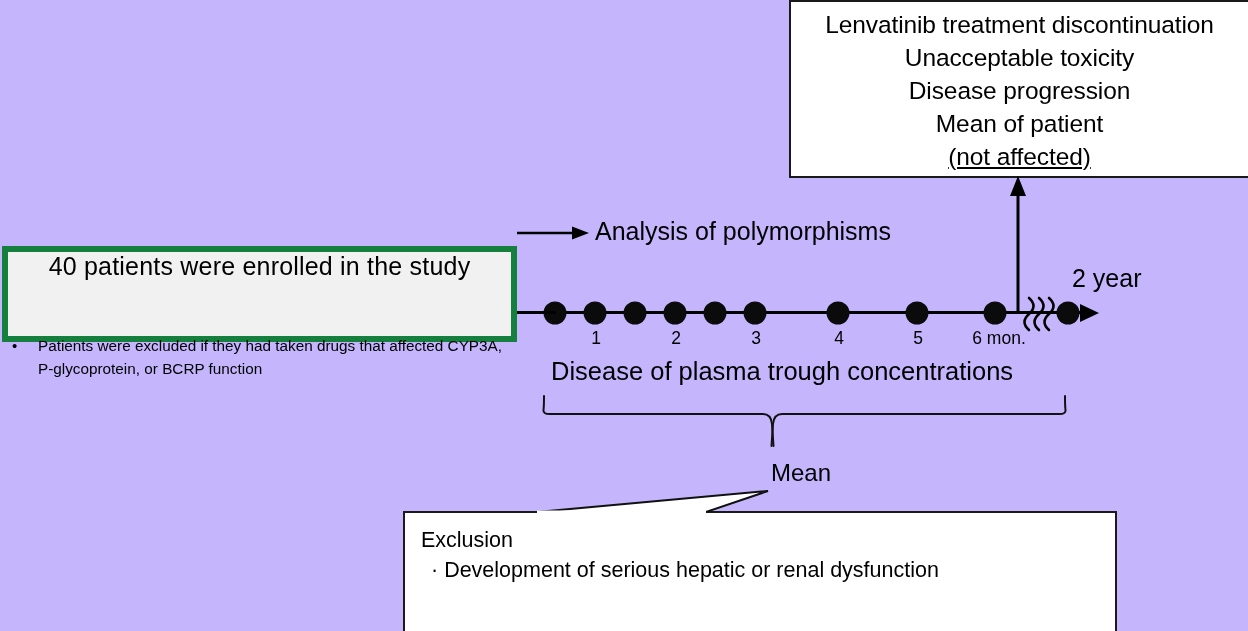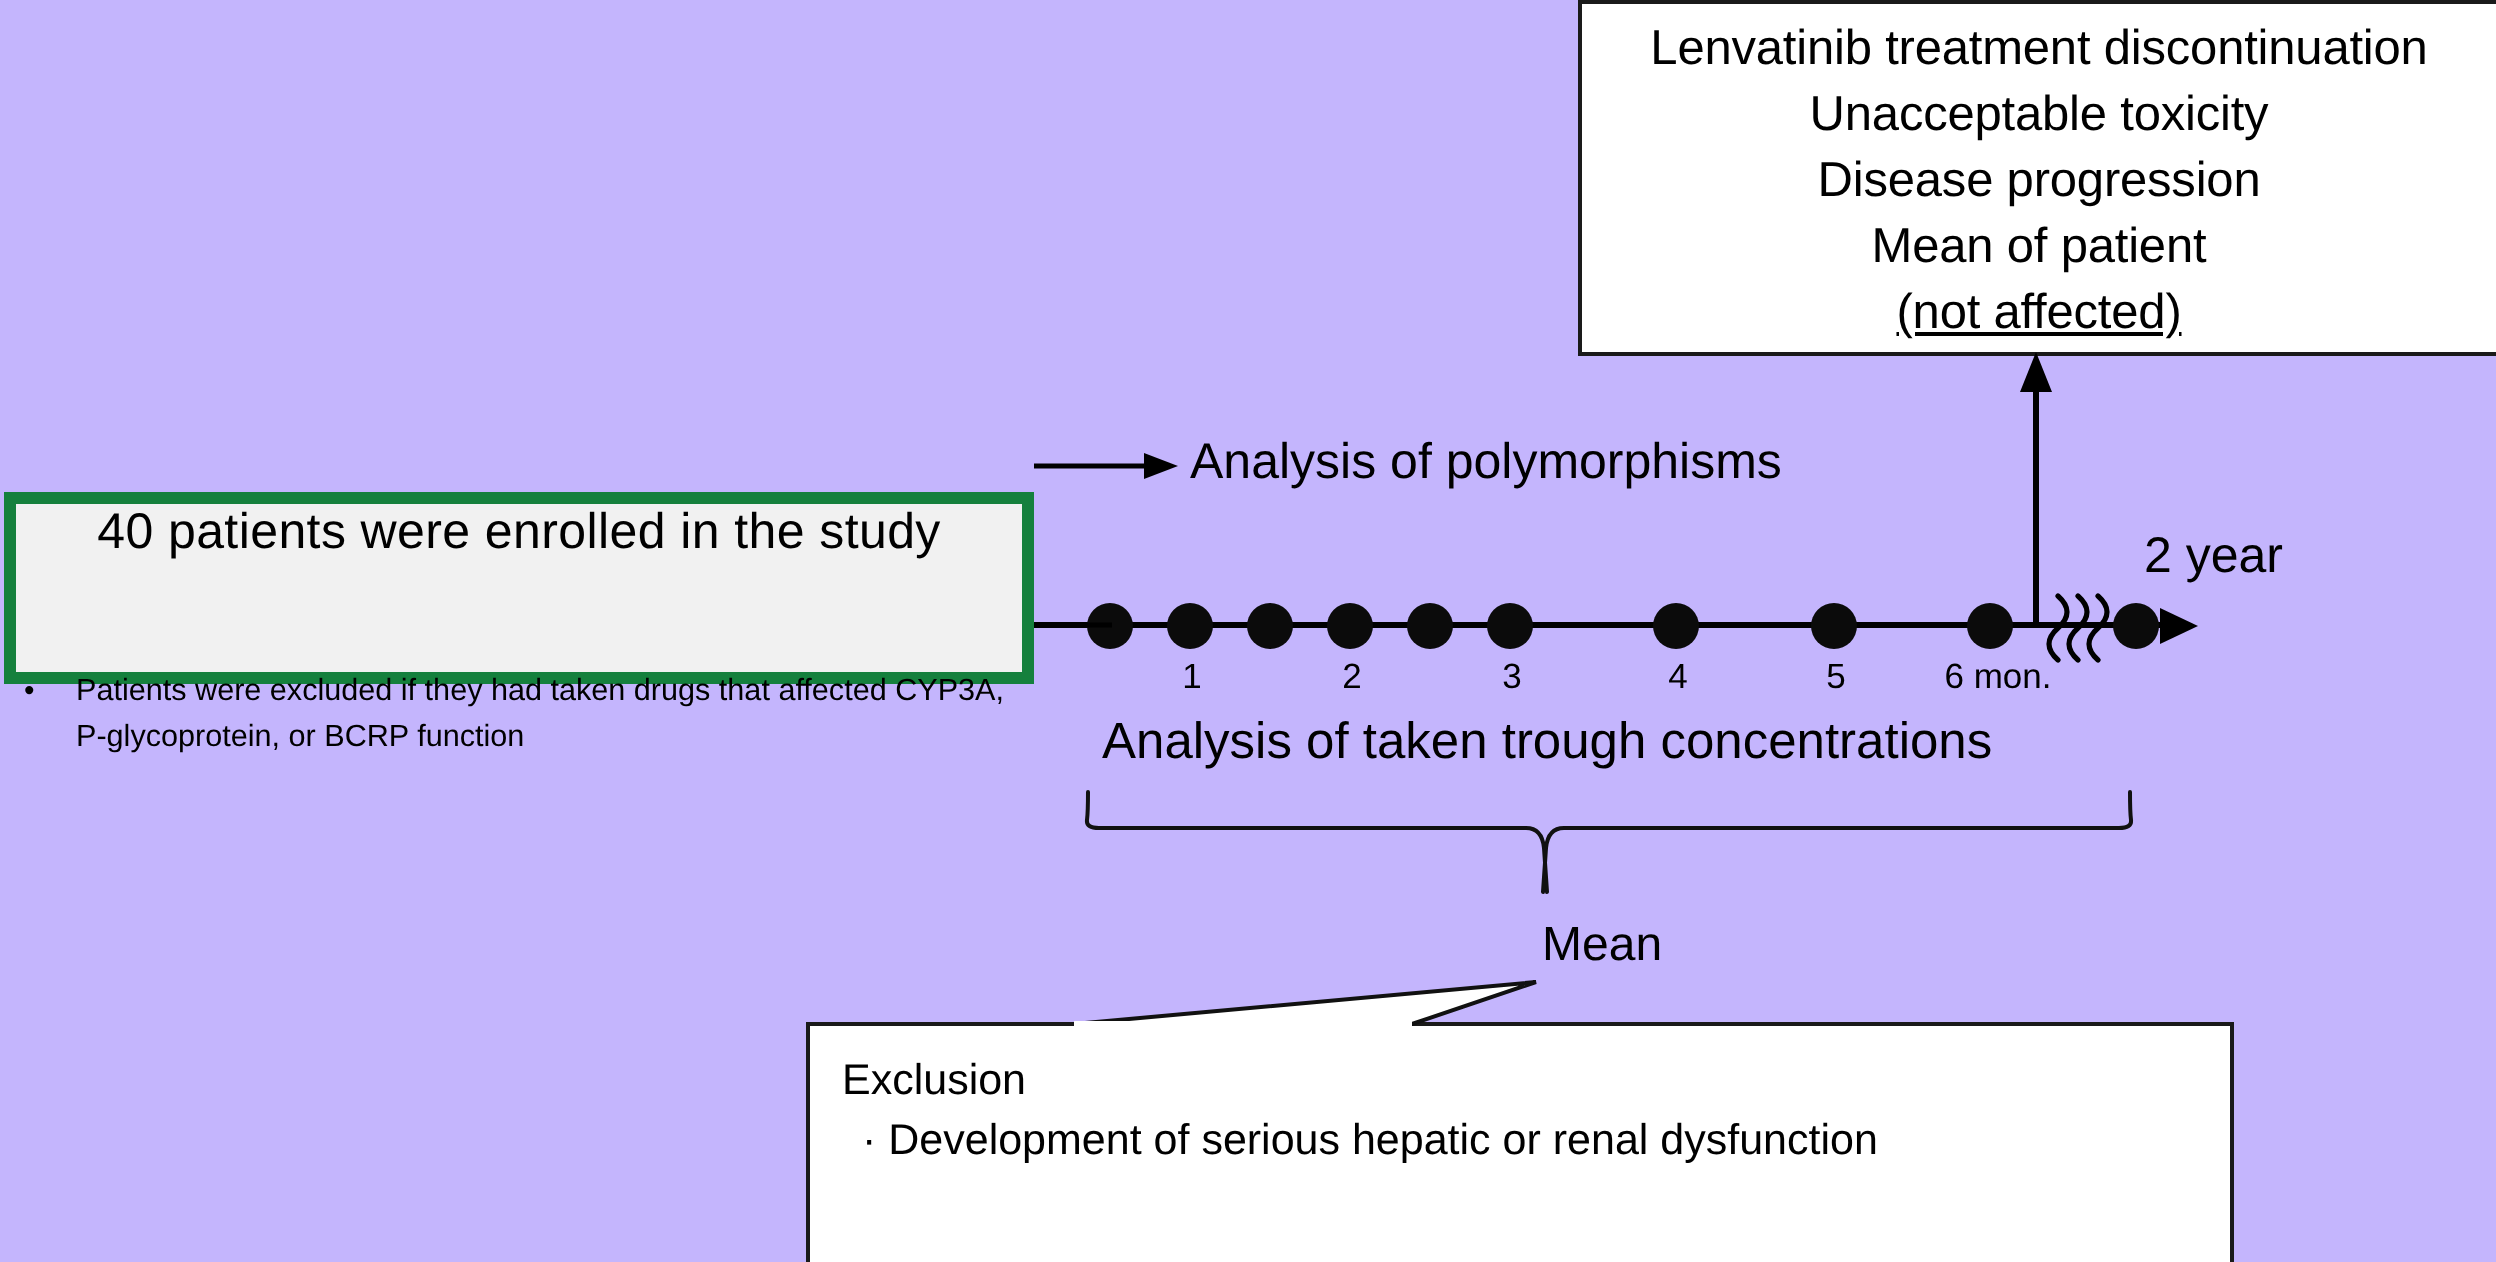--- a/index.html
+++ b/index.html
@@ -199,21 +199,21 @@
   </div>
 
   <div class="abs" id="exclusion-note">
     <div class="bullet-row">
       <span class="dot">•</span>
       <span class="note-text">Patients were excluded if they had taken drugs that affected CYP3A, P-glycoprotein, or BCRP function</span>
     </div>
   </div>
 
   <div class="abs label" id="polymorphisms-label">Analysis of polymorphisms</div>
-  <div class="abs label" id="plasma-label">Analysis of taken trough concentrations</div>
+  <div class="abs label" id="plasma-label">Disease of plasma trough concentrations</div>
   <div class="abs label" id="mean-label">Mean</div>
   <div class="abs label" id="twoyear-label">2 year</div>
 
   <div class="abs" id="axis-line"></div>
   <div class="abs" id="axis-arrow"></div>
 
   <div class="abs tl-dot" style="left:555px"></div>
   <div class="abs tl-dot" style="left:595px"></div>
   <div class="abs tl-dot" style="left:635px"></div>
   <div class="abs tl-dot" style="left:675px"></div>

